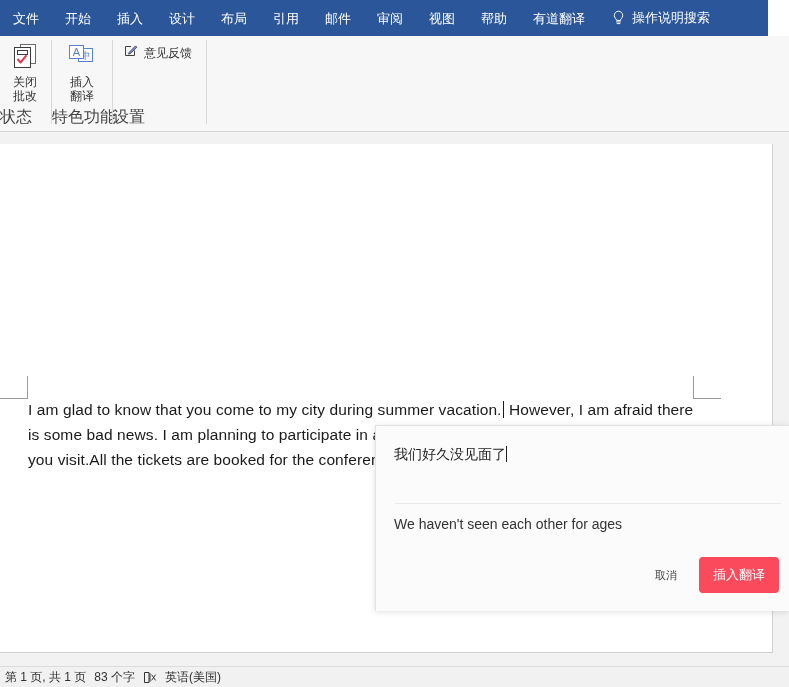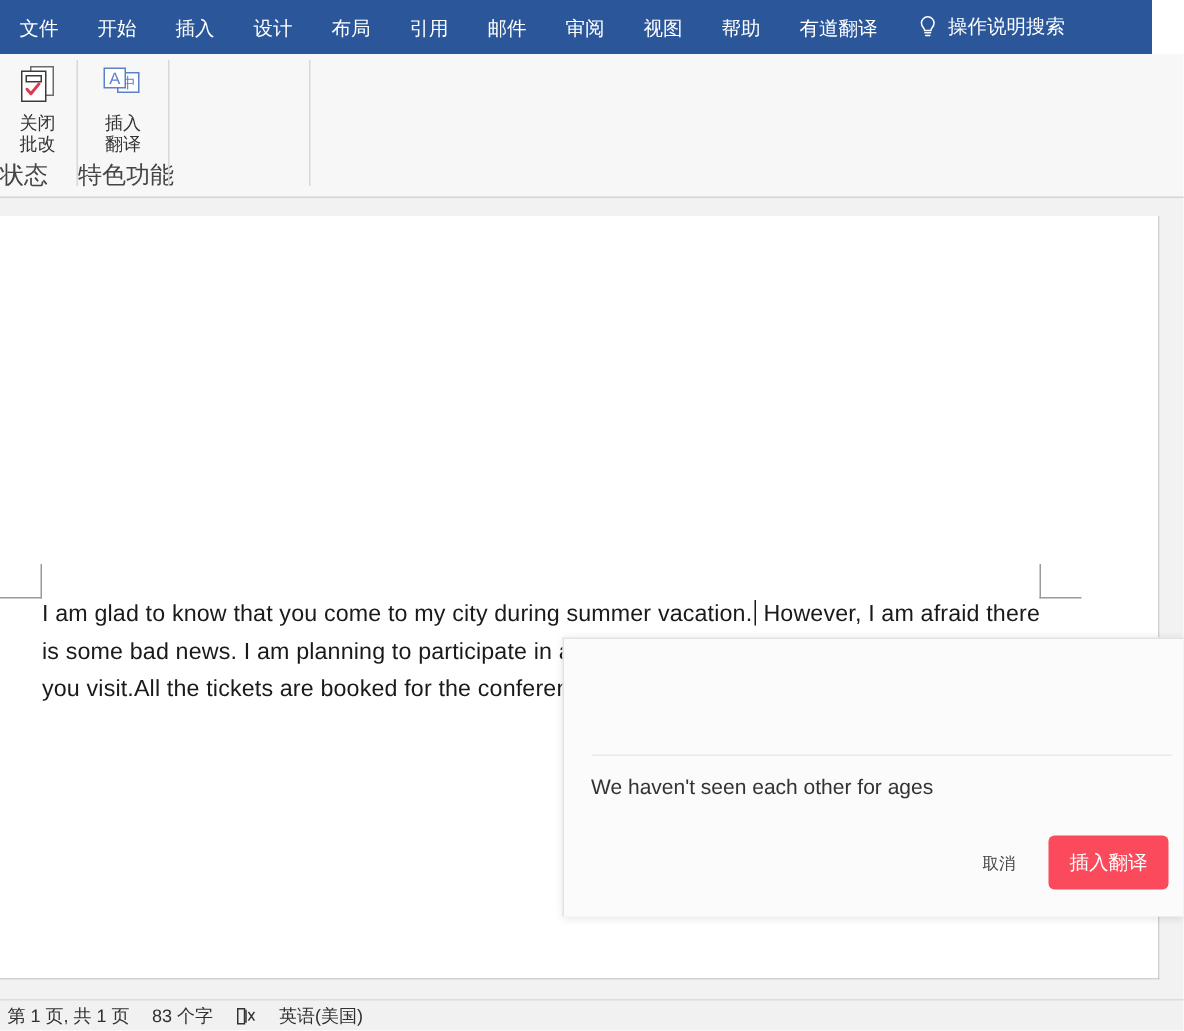--- a/index.html
+++ b/index.html
@@ -271,21 +271,21 @@
   
   .statusbar {
     position: absolute;
     left: 0; top: 666px;
     width: 789px;
     height: 21px;
     background: #f1f1f1;
     border-top: 1px solid #dcdcdc;
     display: flex;
     align-items: center;
-    gap: 15px;
+    gap: 8px;
     padding-left: 5px;
     box-sizing: border-box;
     font-size: 12px;
     color: #303030;
   }
   .statusbar .sitem {
     display: flex;
     align-items: center;
     gap: 6px;
     white-space: nowrap;
@@ -352,35 +352,48 @@
           </svg>
         </span>
         <span class="lbl">插入</span>
         <span class="lbl">翻译</span>
       </div>
       <div class="glabel">特色功能</div>
     </div>
 
     <div class="rsep" style="left:112px;"></div>
 
+    <div class="rgroup" style="left:113px; width:93px;">
+      <div class="smallbtn" style="left:11px; top:8px;">
+        <span>
+          <svg width="14" height="14" viewBox="0 0 14 14">
+            <path d="M1.5 2.5h5.5M1.5 2.5v9h9V6.5" fill="none" stroke="#3f3f3f" stroke-width="1"></path>
+            <path d="M5.2 8.3L11.6 1.9l1.3 1.3-6.4 6.4-1.9.6z" fill="#6f8fd0" stroke="#3f3f3f" stroke-width="0.8" stroke-linejoin="round"></path>
+          </svg>
+        </span>
+        <span class="lbl">意见反馈</span>
+      </div>
+      <div class="glabel">设置</div>
+    </div>
 
     <div class="rsep" style="left:206px;"></div>
   </div>
 
   <div class="canvas">
     <div class="page">
       <div class="mark tl"></div>
       <div class="mark tr"></div>
 
       <div class="doctext">
         <span>I am glad to know that you come to my city during summer vacation.</span><span class="caret"></span><span> However, I am afraid there is some bad news. I am planning to participate in a conference in another city during the time you visit.All the tickets are booked for the conference.</span><span class="pilcrow">↵</span>
       </div>
     </div>
 
     <div class="popup">
+      <div class="popup-input"><span>我们好久没见面了</span><span class="caret2"></span></div>
       <div class="popup-divider"></div>
       <div class="popup-result">We haven't seen each other for ages</div>
       <div class="popup-actions">
         <button class="btn-cancel">取消</button>
         <button class="btn-insert">插入翻译</button>
       </div>
     </div>
   </div>
 
   <div class="statusbar">

